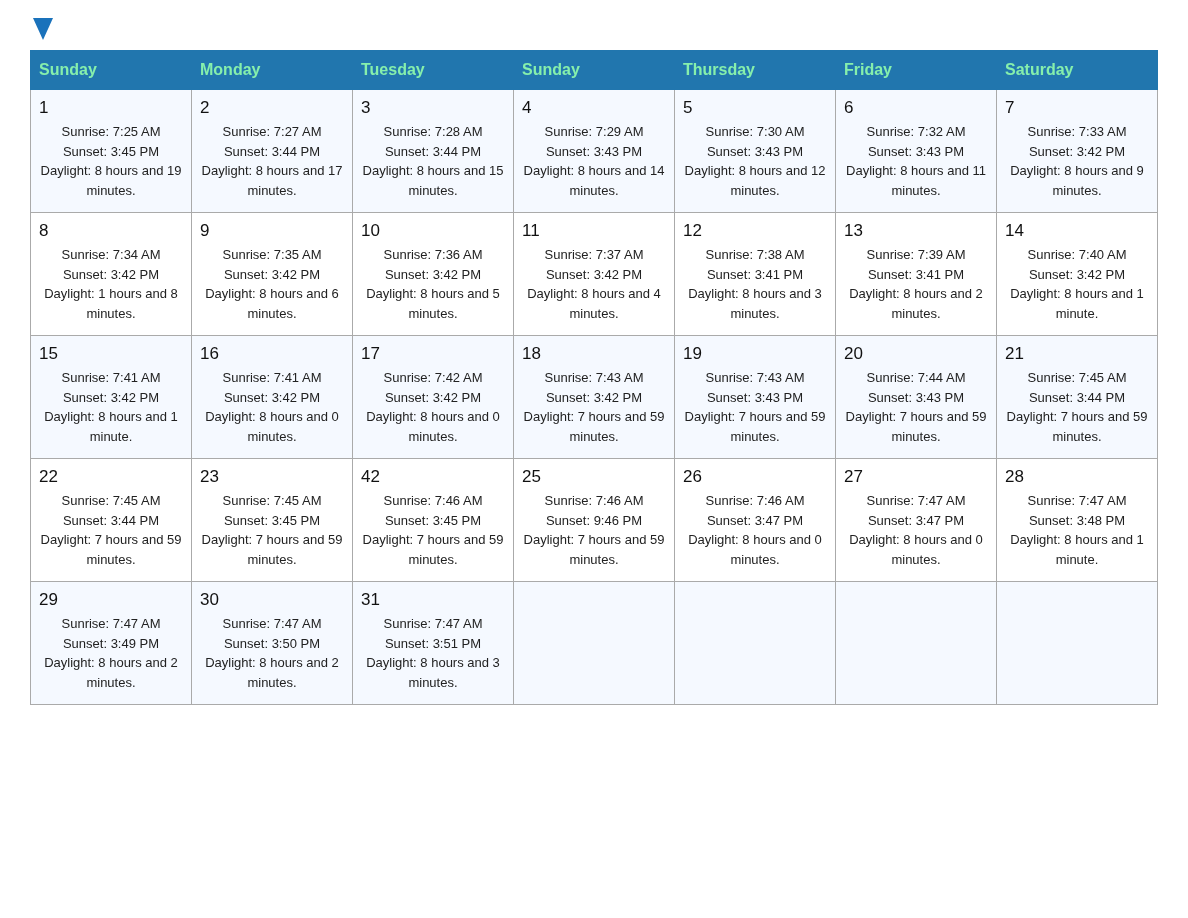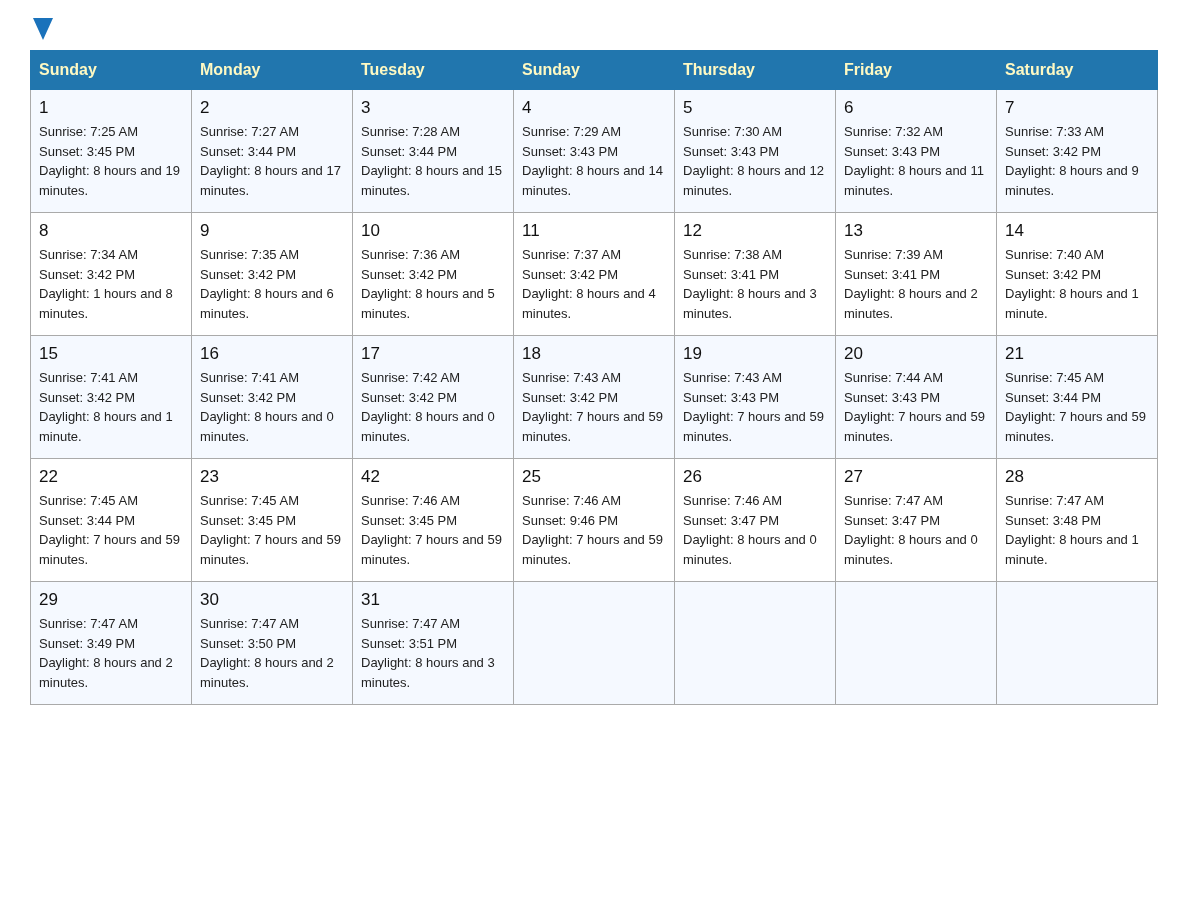--- a/index.html
+++ b/index.html
@@ -53,21 +53,21 @@
       color: #444;
       margin-top: 4px;
     }
     table {
       width: 100%;
       border-collapse: collapse;
       margin-top: 10px;
     }
     thead th {
       background-color: #2176ae;
-      color: #fef9c3;
+      color: #86efac;
       font-size: 16px;
       padding: 10px 8px;
       text-align: left;
       border: 1px solid #2176ae;
     }
     tbody td {
       border: 1px solid #aaa;
       vertical-align: top;
       padding: 8px 8px 12px 8px;
       width: 14.28%;
@@ -77,20 +77,21 @@
       font-size: 17px;
       font-weight: normal;
       color: #111;
       display: block;
       margin-bottom: 4px;
     }
     .day-info {
       font-size: 13px;
       color: #222;
       line-height: 1.5;
+      text-align: center;
     }
     .empty-cell {
       background: #fff;
     }
     tbody tr:nth-child(odd) td {
       background-color: #f5f9ff;
     }
     tbody tr:nth-child(even) td {
       background-color: #fff;
     }

